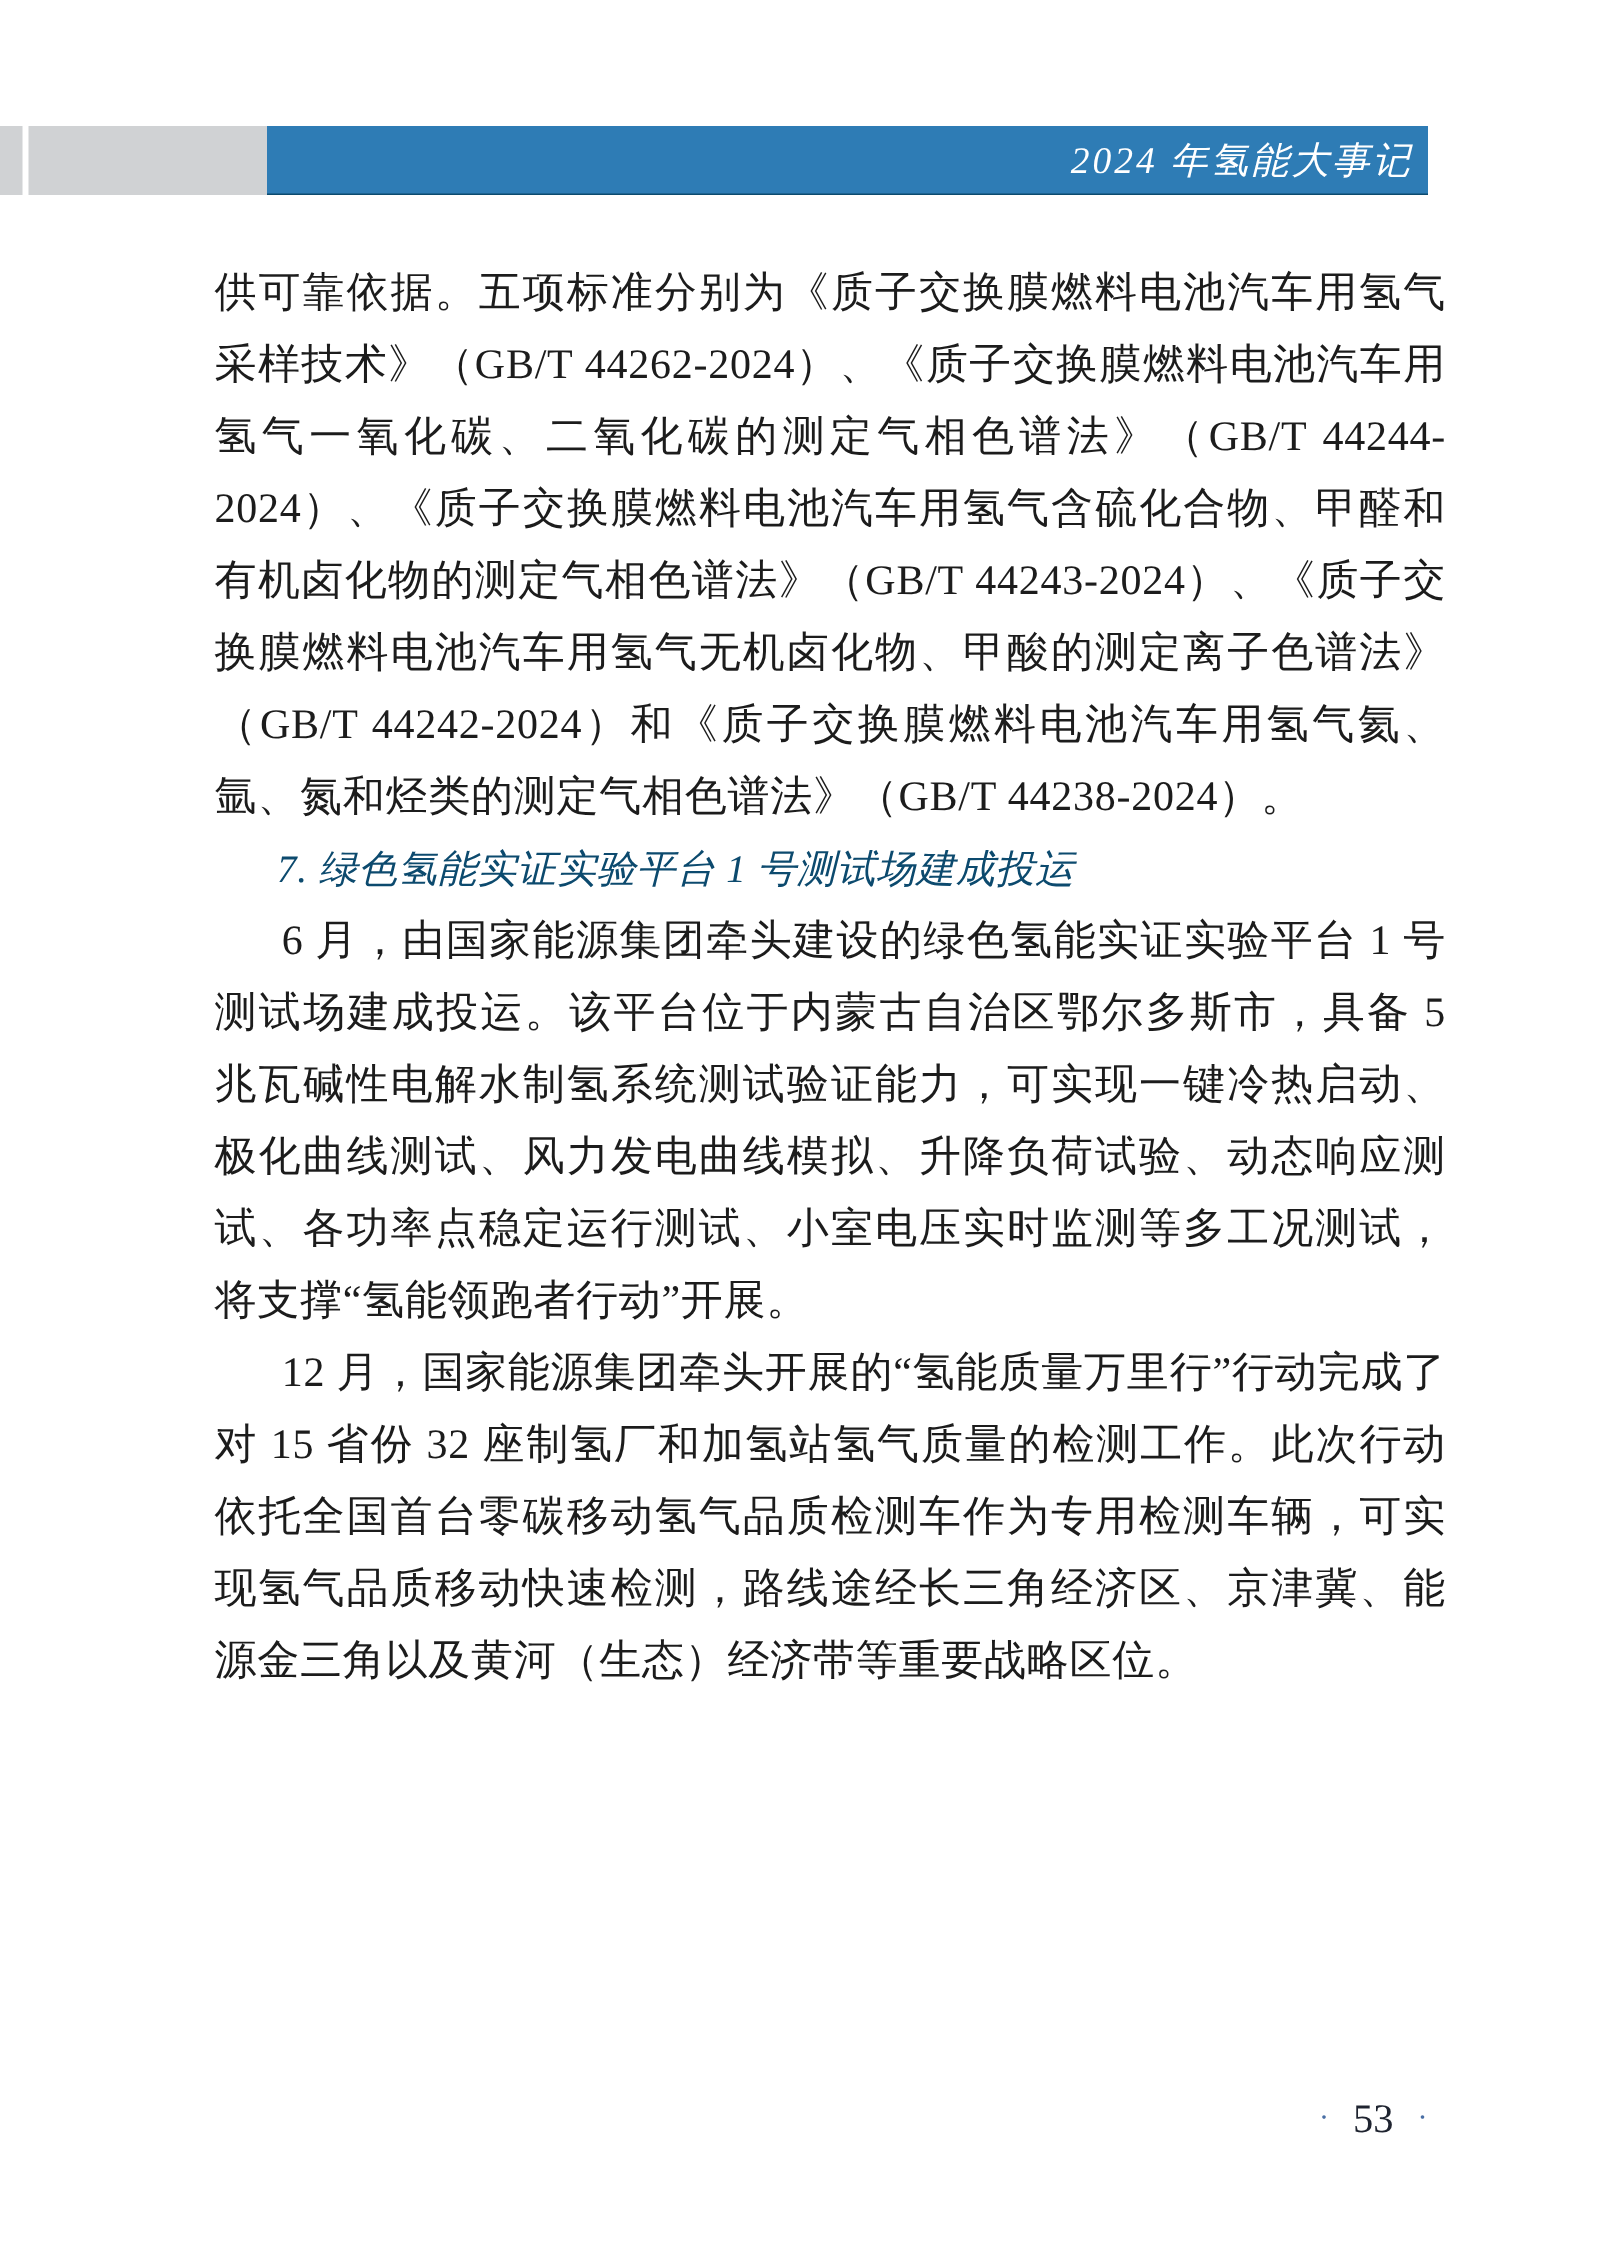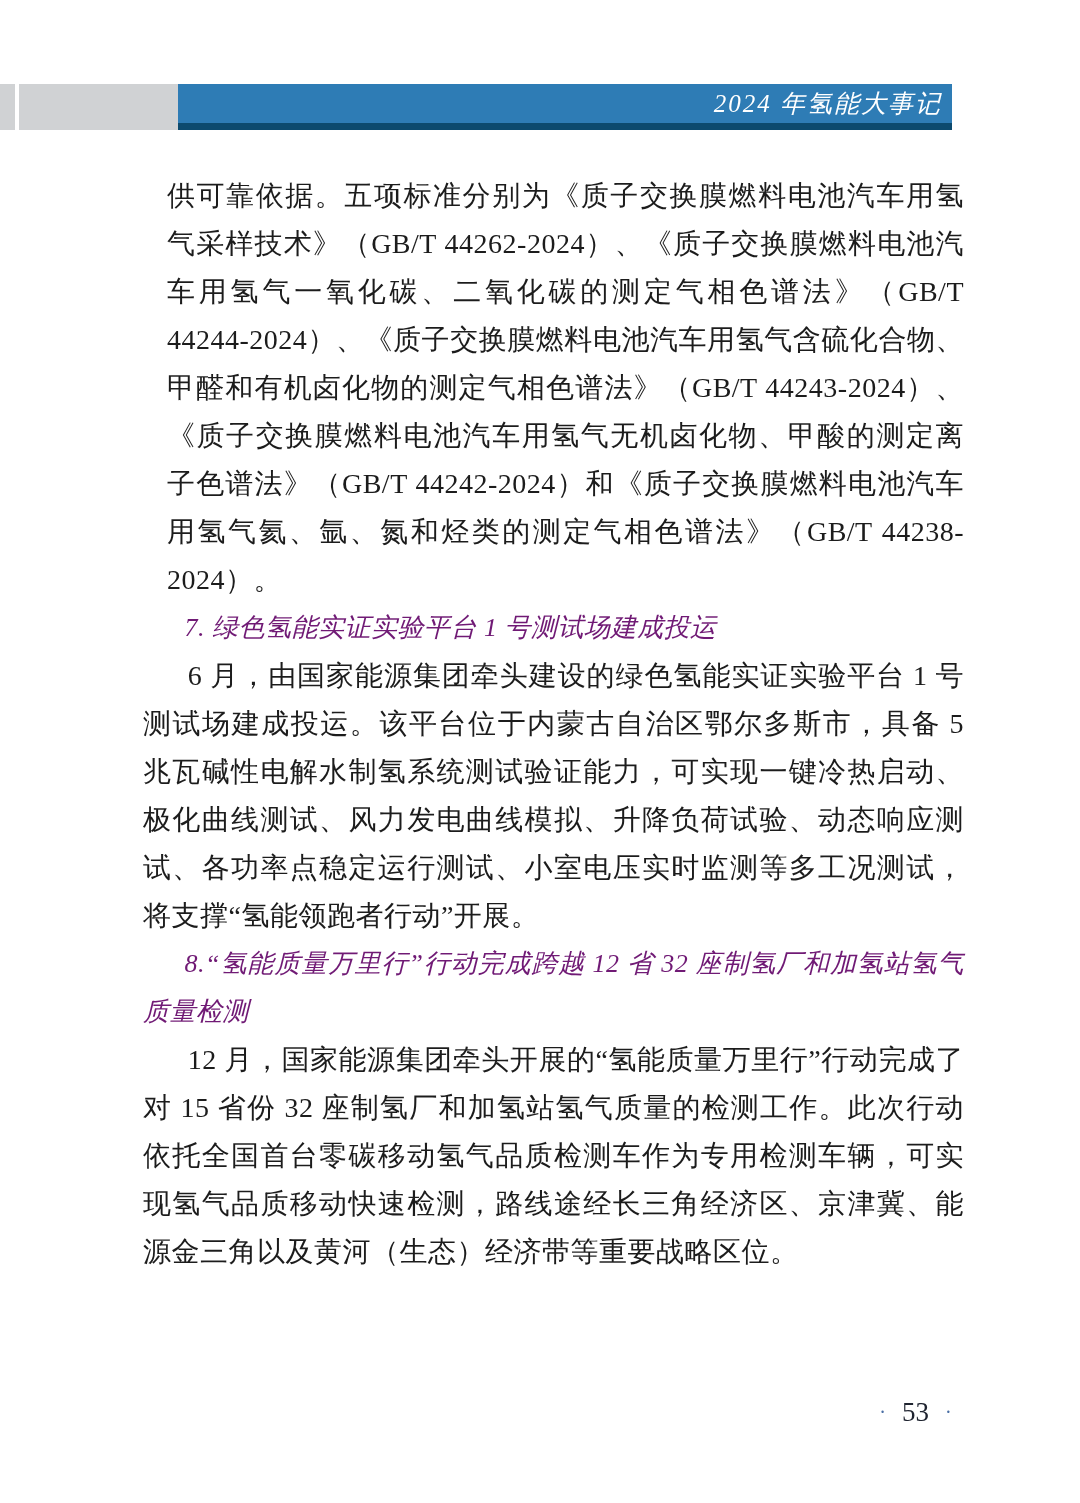--- a/index.html
+++ b/index.html
@@ -25,21 +25,21 @@
     position: absolute;
     left: 19px; top: 84px;
     width: 159px; height: 46px;
     background: #d0d2d4;
   }
   .header-bar {
     position: absolute;
     left: 178px; top: 84px;
     width: 774px; height: 46px;
     background: #2e7cb5;
-    border-bottom: 7px solid #0c4a6e;
+    border-bottom: 1px solid #0c4a6e;
     display: flex;
     align-items: center;
     justify-content: flex-end;
     padding-right: 10px;
   }
   .header-title {
     color: #ffffff;
     font-size: 25px;
     font-style: italic;
     letter-spacing: 2px;
@@ -55,29 +55,29 @@
     width: 821px;
   }
   .body-text {
     font-size: 28px;
     line-height: 48px;
     text-align: justify;
     letter-spacing: 0.5px;
     color: #1c1c1c;
   }
   .indent { text-indent: 1.6em; }
-  .no-indent { text-indent: 0; margin-left: 24px; }
+  .no-indent { text-indent: 0; }
   .heading {
     font-size: 26px;
     line-height: 48px;
     font-weight: normal;
     font-style: italic;
     text-align: justify;
     letter-spacing: 0.5px;
-    color: #701a75;
+    color: #0c4a6e;
     text-indent: 1.6em;
     font-family: "Liberation Serif", "DejaVu Serif", serif;
   }
 
   
   .page-number {
     position: absolute;
     left: 858px;
     top: 1392px;
     width: 115px;
@@ -109,21 +109,20 @@
     <span class="header-title">2024 年氢能大事记</span>
   </div>
 
   <div class="content">
     <p class="body-text no-indent">供可靠依据。五项标准分别为《质子交换膜燃料电池汽车用氢气采样技术》（GB/T 44262-2024）、《质子交换膜燃料电池汽车用氢气一氧化碳、二氧化碳的测定气相色谱法》（GB/T 44244-2024）、《质子交换膜燃料电池汽车用氢气含硫化合物、甲醛和有机卤化物的测定气相色谱法》（GB/T 44243-2024）、《质子交换膜燃料电池汽车用氢气无机卤化物、甲酸的测定离子色谱法》（GB/T 44242-2024）和《质子交换膜燃料电池汽车用氢气氦、氩、氮和烃类的测定气相色谱法》（GB/T 44238-2024）。</p>
 
     <h3 class="heading">7. 绿色氢能实证实验平台 1 号测试场建成投运</h3>
 
     <p class="body-text indent">6 月，由国家能源集团牵头建设的绿色氢能实证实验平台 1 号测试场建成投运。该平台位于内蒙古自治区鄂尔多斯市，具备 5 兆瓦碱性电解水制氢系统测试验证能力，可实现一键冷热启动、极化曲线测试、风力发电曲线模拟、升降负荷试验、动态响应测试、各功率点稳定运行测试、小室电压实时监测等多工况测试，将支撑“氢能领跑者行动”开展。</p>
 
-    <h3 class="heading">8.“氢能质量万里行”行动完成跨越 12 省 32 座制氢厂和加氢站氢气质量检测</h3>
 
     <p class="body-text indent">12 月，国家能源集团牵头开展的“氢能质量万里行”行动完成了对 15 省份 32 座制氢厂和加氢站氢气质量的检测工作。此次行动依托全国首台零碳移动氢气品质检测车作为专用检测车辆，可实现氢气品质移动快速检测，路线途经长三角经济区、京津冀、能源金三角以及黄河（生态）经济带等重要战略区位。</p>
   </div>
 
   <div class="page-number">
     <span class="dot">·</span>
     <span class="num">53</span>
     <span class="dot">·</span>
   </div>
 

